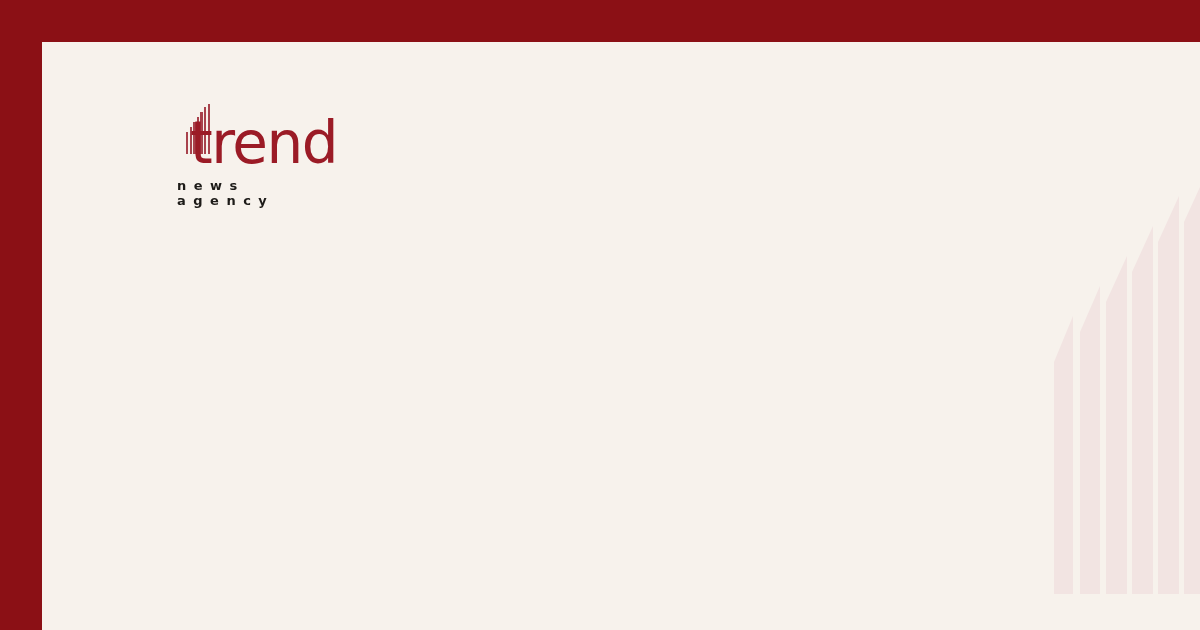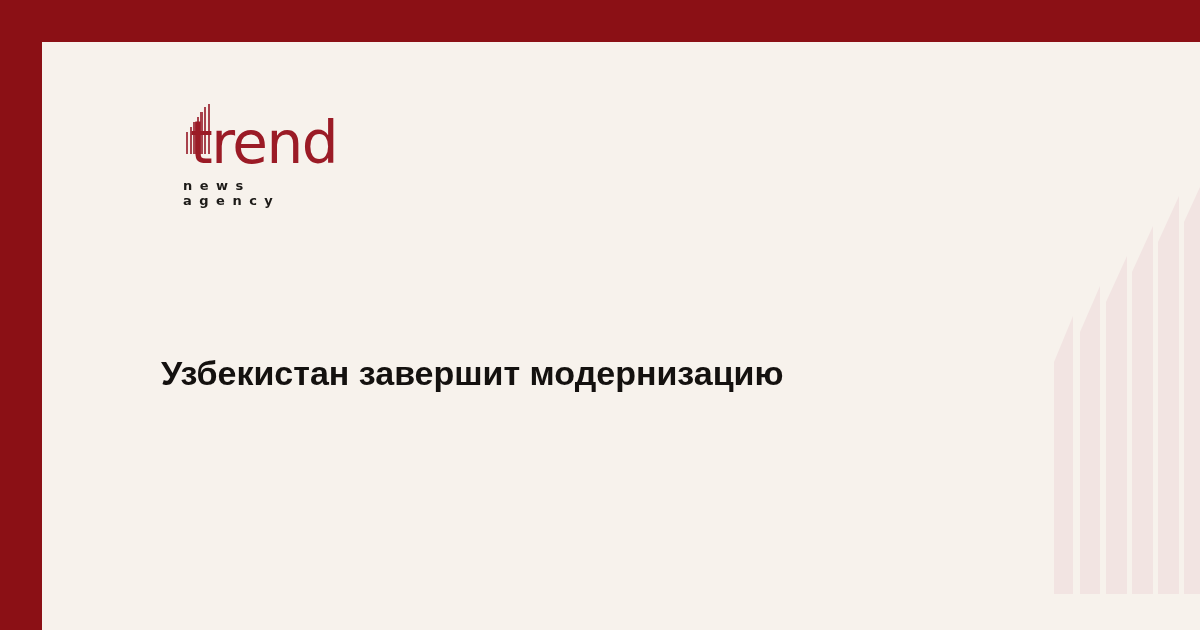--- a/index.html
+++ b/index.html
@@ -92,21 +92,21 @@
     font-size: 58px;
     line-height: 62px;
     font-weight: 400;
     color: #9b1b26;
     letter-spacing: -1.5px;
     font-family: "DejaVu Sans", sans-serif;
   }
 
   .logo-tagline {
     position: absolute;
-    left: 21px;
+    left: 15px;
     top: 66px;
     font-size: 13px;
     font-weight: 700;
     letter-spacing: 7.5px;
     color: #1d1b18;
     font-family: "DejaVu Sans", sans-serif;
   }
 
   
   .headline {
@@ -147,17 +147,16 @@
           <div class="logo-mark-bar" style="left: 10.8px; width: 2.4px; height: 37px; background: rgb(168, 66, 76);"></div>
           <div class="logo-mark-bar" style="left: 14.4px; width: 2.4px; height: 42px; background: rgb(168, 66, 76);"></div>
           <div class="logo-mark-bar" style="left: 18px; width: 2.4px; height: 47px; background: rgb(168, 66, 76);"></div>
           <div class="logo-mark-bar" style="left: 21.6px; width: 2.4px; height: 50px; background: rgb(168, 66, 76);"></div>
         </div>
       <div class="logo-word">trend</div>
       <div class="logo-tagline">news agency</div>
     </div>
 
     <div class="headline">
-      <span class="headline-line">Узбекистан завершит модернизацию</span>
     </div>
 
   </div>
 </div>
 
 </body></html>

